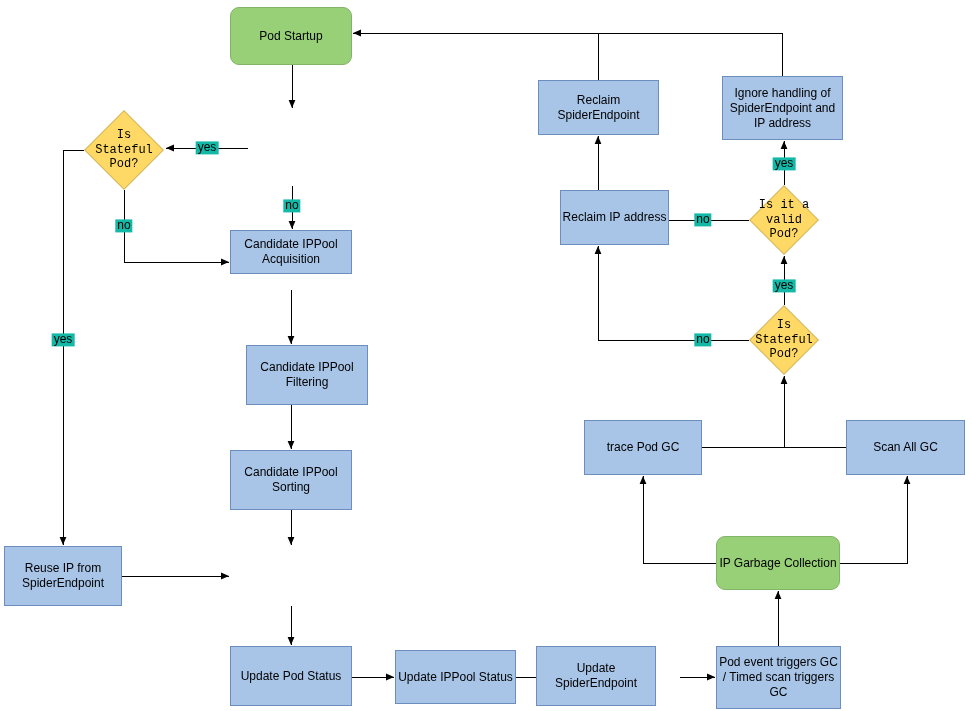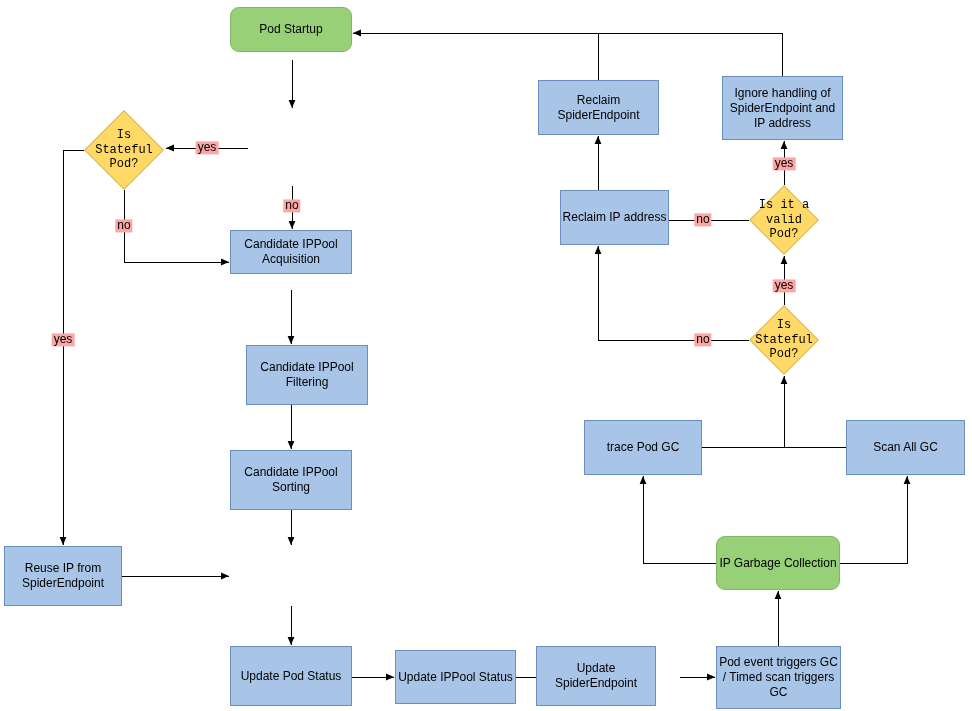--- a/index.html
+++ b/index.html
@@ -16,21 +16,21 @@
   .decision { background:none; border:none; }
   .decision .diamond-border { position:absolute; left:0; top:0; right:0; bottom:0;
       background:var(--decision-stroke,#d6b656); clip-path:polygon(50% 0,100% 50%,50% 100%,0 50%); }
   .decision .diamond-fill { position:absolute; left:1.5px; top:1.5px; right:1.5px; bottom:1.5px;
       background:var(--decision-fill,#ffd966); clip-path:polygon(50% 0,100% 50%,50% 100%,0 50%); }
   .node .label { position:relative; z-index:3; padding:0 2px; }
   .decision .label { padding:0; flex:0 0 auto; line-height:1.2;font-family:Liberation Mono, monospace; }
   .nowrap { white-space:nowrap; }
 
   .edge-label { position:absolute; z-index:4; transform:translate(-50%,-50%);
-      background:#fca5a5; font-size:12px; padding:0 2px; line-height:1.1; }
+      background:#14b8a6; font-size:12px; padding:0 2px; line-height:1.1; }
 </style>
 </head>
 <body>
 
 <div id="canvas">
 
   <svg id="edges" xmlns="http://www.w3.org/2000/svg">
     <defs>
       <marker id="arrow" viewBox="0 0 10 10" refX="9" refY="5" markerWidth="9" markerHeight="9" orient="auto-start-reverse">
         <path d="M0,1.2 L9,5 L0,8.8 z" fill="#000"></path>
@@ -56,21 +56,21 @@
     <polyline points="846,447 784,447"></polyline>
     <polyline points="749,340 598,340 598,246" marker-end="url(#arrow)"></polyline>
     <polyline points="784,305 784,256" marker-end="url(#arrow)"></polyline>
     <polyline points="749,220 660,220" marker-end="url(#arrow)"></polyline>
     <polyline points="784,185 784,141" marker-end="url(#arrow)"></polyline>
     <polyline points="598,190 598,136" marker-end="url(#arrow)"></polyline>
     <polyline points="598,80 598,33 353,33" marker-end="url(#arrow)"></polyline>
     <polyline points="782,76 782,33 598,33"></polyline>
   </svg>
 
-  <div class="node terminal" style="left:230px;top:7px;width:122px;height:45px">
+  <div class="node terminal" style="left:230px;top:7px;width:122px;height:58px">
     <span class="label nowrap">Pod Startup</span>
   </div>
 
 
   <div class="node decision" style="left:84px;top:110px;width:80px;height:80px">
     <span class="diamond-border"></span>
     <span class="diamond-fill"></span>
     <span class="label" style="width:70px">Is Stateful Pod?</span>
   </div>
 

